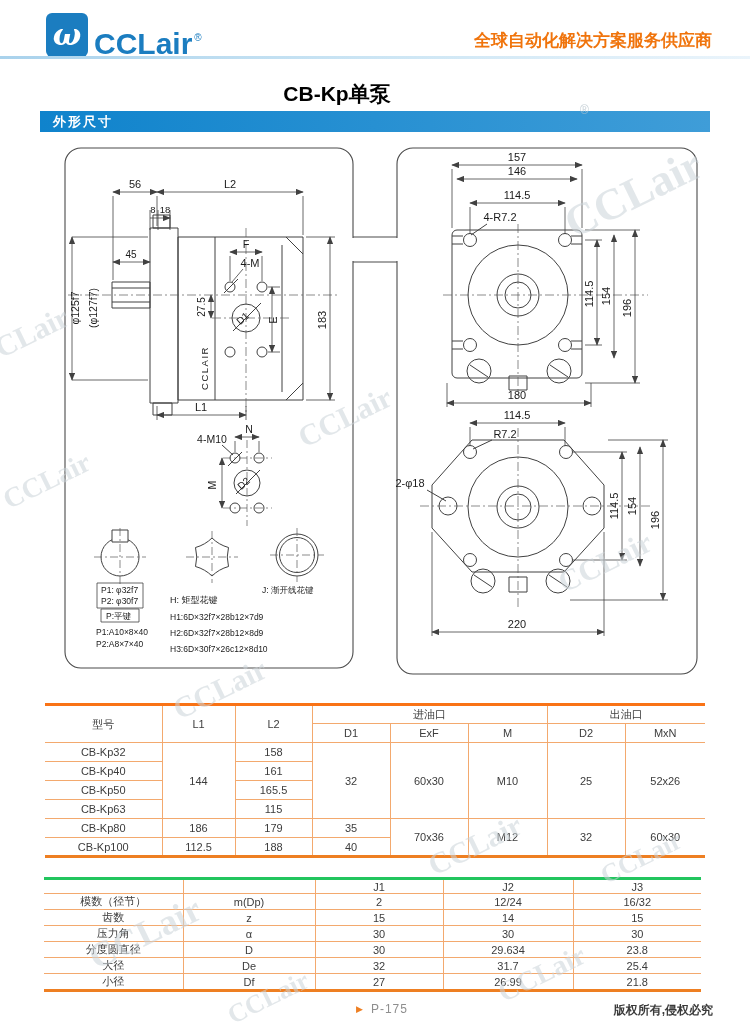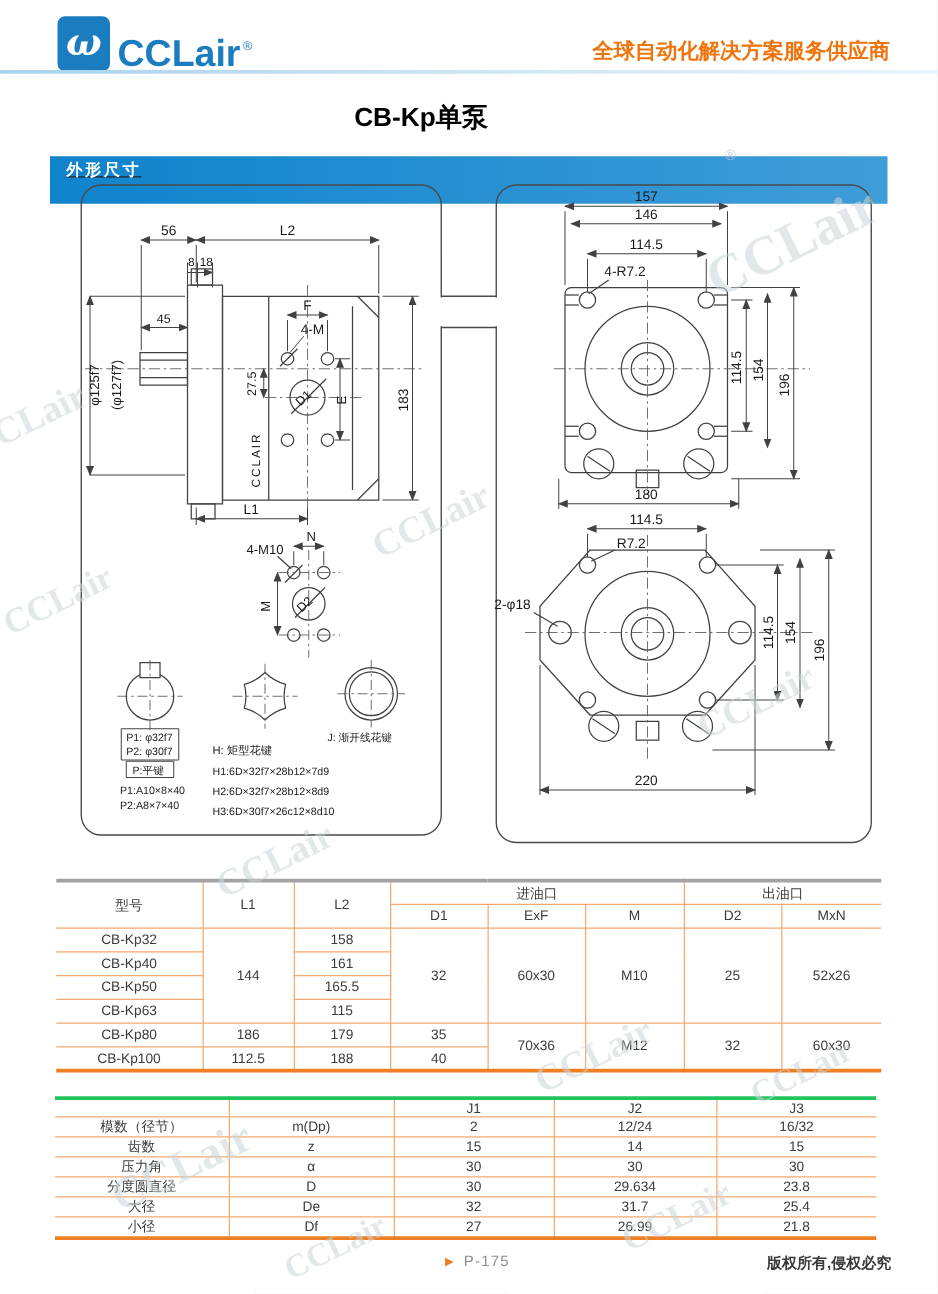--- a/index.html
+++ b/index.html
@@ -14,43 +14,43 @@
               font-size:30px;line-height:44px;text-align:center;}
   .logo-text{font-weight:bold;font-size:30px;color:#1b7dc0;letter-spacing:0;
              line-height:30px;margin-left:6px;position:relative;top:2px;}
   .logo-reg{font-size:10px;color:#1b7dc0;position:relative;top:-14px;left:2px;font-weight:normal;}
   .tagline{position:absolute;right:38px;top:29px;font-size:17px;font-weight:bold;color:#f0740c;}
   .hdr-line{position:absolute;left:0;top:56px;width:750px;height:3px;
             background:linear-gradient(to right,#a9d2ec,#cfe7f5 55%,#eaf4fb);}
   
   .title{position:absolute;left:0;top:80px;width:674px;text-align:center;
          font-size:21px;font-weight:bold;color:#000;}
-  .secbar{position:absolute;left:40px;top:125px;width:670px;height:38px;
-          background:linear-gradient(to right,#0f83cc,#3f9dd8);text-decoration:underline;}
+  .secbar{position:absolute;left:40px;top:111px;width:670px;height:21px;
+          background:linear-gradient(to right,#0f83cc,#3f9dd8);}
   .secbar-label{font-size:13px;font-weight:bold;color:#fff;letter-spacing:2px;
                 line-height:21px;padding-left:13px;}
   .bar-reg{position:absolute;left:540px;top:-8px;font-size:12px;color:#b9c6ce;opacity:.8;}
   
   .wm{position:absolute;color:#ccd4d9;opacity:.55;font-weight:bold;
       font-family:"Liberation Serif",serif;transform:rotate(-26deg);
       white-space:nowrap;pointer-events:none;z-index:5;}
   
   .drawing{position:absolute;left:0;top:140px;z-index:1;}
   .drawing line,.drawing path,.drawing rect,.drawing circle,.drawing polyline{vector-effect:non-scaling-stroke;}
   text{font-family:"Liberation Sans",sans-serif;}
   
   .tbl{position:absolute;border-collapse:collapse;table-layout:fixed;z-index:1;
        font-size:11px;color:#3c3c3c;}
   .tbl td,.tbl th{border:1px solid #f3a96e;text-align:center;vertical-align:middle;
                   font-weight:normal;padding:0;}
   .tbl tr>*:first-child{border-left:none;}
   .tbl tr>*:last-child{border-right:none;}
   .tbl tr:first-child>*{border-top:none;}
   .tbl tr:last-child>*{border-bottom:none;}
-  .t1{left:45px;top:703px;width:660px;border-top:3px solid #a3a3a3;border-bottom:3px solid #ee7f22;}
+  .t1{left:45px;top:703px;width:660px;border-top:3px solid #f97316;border-bottom:3px solid #ee7f22;}
   .t1 tr{height:19px;}
   .t2{left:44px;top:877px;width:657px;border-top:3px solid #22c55e;border-bottom:3px solid #ee7f22;}
   .t2 tr{height:15px;}
   
   .footer-page{position:absolute;left:356px;top:1002px;font-size:12px;color:#8e8e8e;
                letter-spacing:1px;display:flex;align-items:center;gap:7px;}
   .tri{color:#ee7f22;font-size:9px;}
   .copyright{position:absolute;right:37px;top:1002px;font-size:12px;font-weight:bold;color:#3a3a3a;text-align:right;}
 </style>
 </head>

